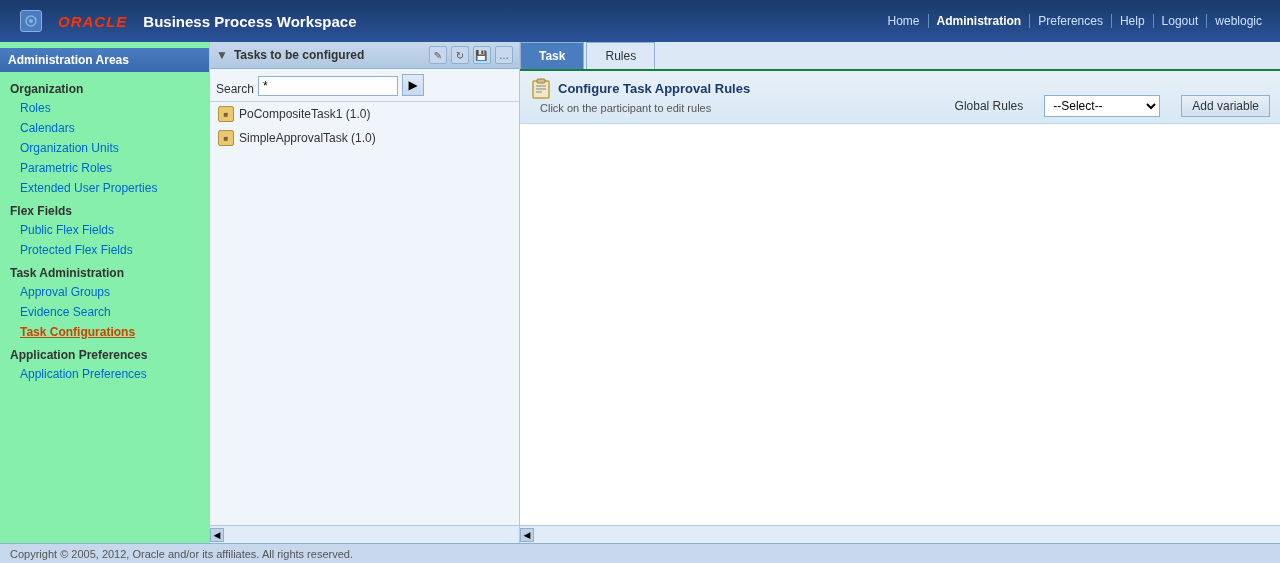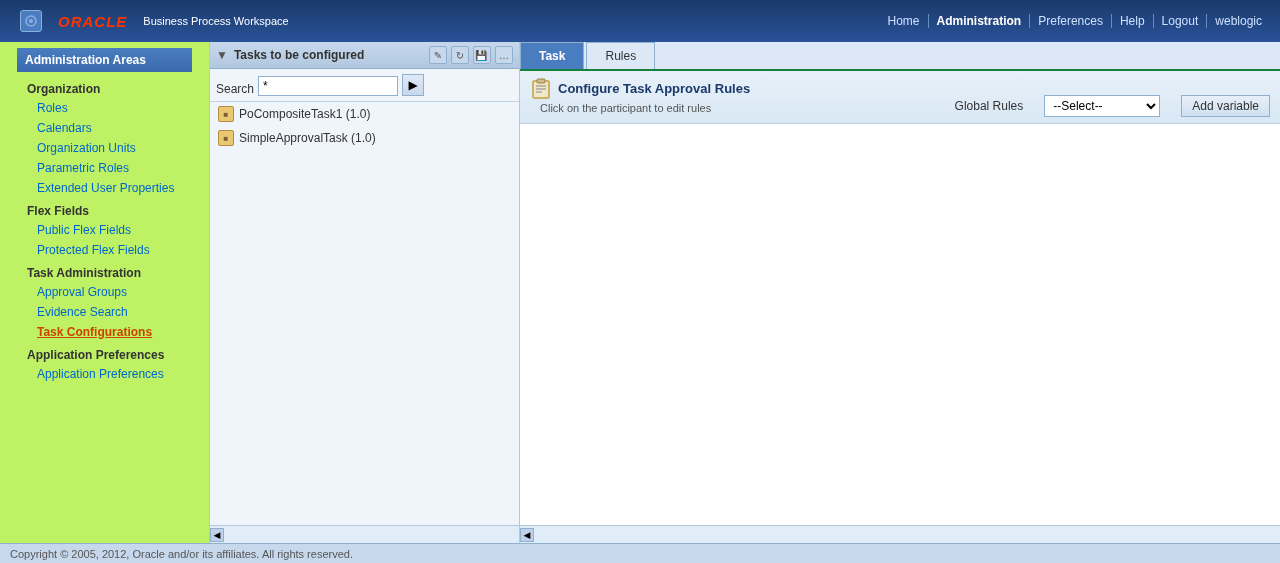--- a/index.html
+++ b/index.html
@@ -60,24 +60,24 @@
     
     #main-layout {
       display: flex;
       height: calc(563px - 42px - 20px);
     }
 
     
     #sidebar {
       width: 210px;
       min-width: 210px;
-      background: #bef264;
+      background: #86efac;
       border-right: 1px solid #b0c8e0;
       overflow-y: auto;
-      padding: 6px 17px;
+      padding: 6px 0;
     }
     #sidebar-title {
       background: linear-gradient(to bottom, #4a7cc0, #3a6aae);
       color: white;
       font-weight: bold;
       padding: 5px 8px;
       font-size: 12px;
       margin-bottom: 4px;
     }
     .sidebar-section-label {
@@ -274,21 +274,21 @@
 
 <div id="header">
   <div id="logo-area">
     <div id="nav-icon">
       <svg width="14" height="14" viewBox="0 0 14 14">
         <circle cx="7" cy="7" r="5" fill="none" stroke="#8ab0e0" stroke-width="1.5"></circle>
         <circle cx="7" cy="7" r="2" fill="#8ab0e0"></circle>
       </svg>
     </div>
     <span id="oracle-logo" style="color:#ff3300;font-style:italic;font-weight:bold;font-size:15px;">ORACLE</span>
-    <span id="app-title" style="color:white;font-size:11px;font-weight:normal;margin-left:8px;">Business Process Workspace</span>
+    <span id="app-title" style="color:white;font-size:15px;font-weight:bold;margin-left:8px;">Business Process Workspace</span>
   </div>
   <div id="nav-links">
     <a href="#">Home</a>
     <a href="#" class="active" style="color:white;font-weight:bold;">Administration</a>
     <a href="#">Preferences</a>
     <a href="#">Help</a>
     <a href="#">Logout</a>
     <a href="#" style="border-right:none;">weblogic</a>
   </div>
 </div>

